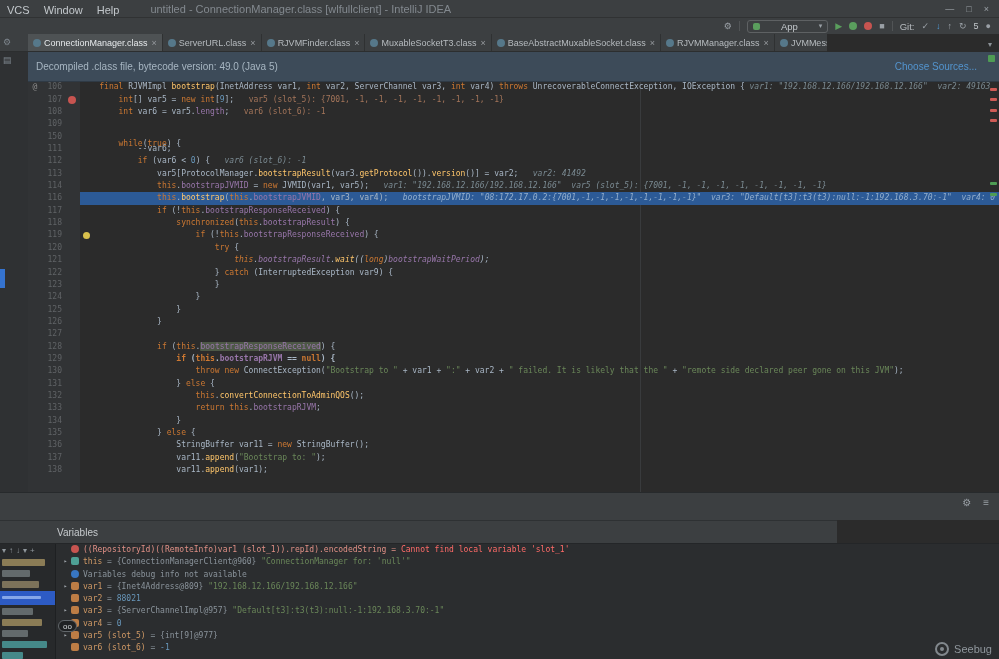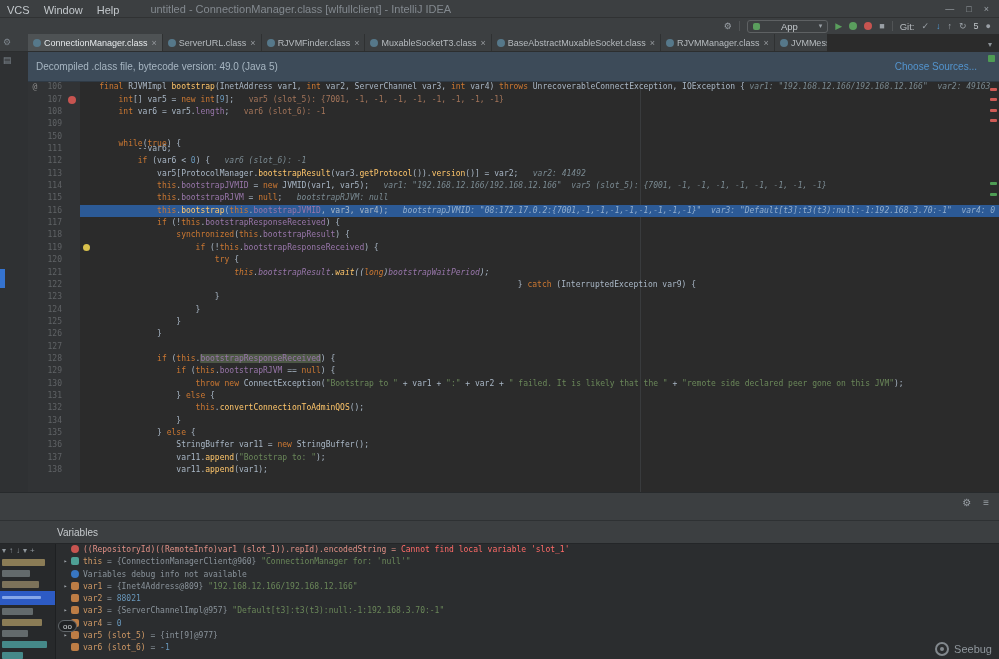--- a/index.html
+++ b/index.html
@@ -59,21 +59,21 @@
   .h{color:#7a8a92;font-style:italic}.hc{color:#a4755a;}
   .exec .h{color:#92aecd}
   .hl{background:#4d5846;border-radius:1px}
   #marks{position:absolute;right:1px;top:0;width:10px;bottom:0}
   .mark{position:absolute;right:1px;width:7px;height:3px;border-radius:1px}
   .mark.red{background:#cf5b56}.mark.green{background:#4f9c54}
 
   
   .splitter{position:absolute;left:0;top:492px;width:999px;height:28px;background:#3c3f41;border-top:1px solid #272a2c;display:flex;justify-content:flex-end;align-items:flex-start;gap:12px;padding:4px 10px 0 0;z-index:8}
   .split-ico{font-size:10px;color:#9aa0a6}
-  .dbg-header{position:absolute;left:0;top:520px;width:999px;height:23px;background:#3c3f41;border-top:1px solid #2e3133;display:flex;align-items:center;z-index:8}
+  .dbg-header{position:absolute;left:0;top:520px;width:837px;height:23px;background:#3c3f41;border-top:1px solid #2e3133;display:flex;align-items:center;z-index:8}
   .dbg-title{margin-left:57px;font-size:10px;color:#c7cbce}
 
   
   .dbg-content{position:absolute;left:0;top:543px;width:999px;height:116px;background:#2b2d2f;border-top:1px solid #242628}
   .frames-pane{position:absolute;left:0;top:0;width:56px;height:116px;background:#27292b;border-right:1px solid #1e2022;overflow:hidden}
   #ftb{display:flex;gap:3px;padding:1px 0 0 2px;height:13px}
   .ftb-ico{font-size:8px;color:#8f969c;line-height:12px}
   .frame-row{height:11px;padding:2px 2px 0 2px}
   .frame-bar{height:7px;border-radius:1px;opacity:.85}
   .frame-sel{height:14px;margin:1px 0;background:#2d5bc4;position:relative}
@@ -248,26 +248,20 @@
         <span class="l-code" style="padding-left: 16ch;"><span class="p">var5[ProtocolManager.</span><span class="m">bootstrapResult</span><span class="p">(var3.</span><span class="m">getProtocol</span><span class="p">()).</span><span class="m">version</span><span class="p">()] = var2;   </span><span class="h">var2: 41492</span></span>
       </div>
       <div class="line">
         <span class="g-ann"></span>
         <span class="g-num">114</span>
         <span class="g-mark"></span>
         <span class="l-code" style="padding-left: 16ch;"><span class="k">this</span><span class="p">.</span><span class="f">bootstrapJVMID</span><span class="p"> = </span><span class="k">new </span><span class="p">JVMID(var1, var5);   </span><span class="h">var1: "192.168.12.166/192.168.12.166"  var5 (slot_5): {7001, -1, -1, -1, -1, -1, -1, -1, -1}</span></span>
       </div>
       <div class="line">
         <span class="g-ann"></span>
-        <span class="g-num">115</span>
-        <span class="g-mark"></span>
-        <span class="l-code" style="padding-left: 16ch;"><span class="k">this</span><span class="p">.</span><span class="f">bootstrapRJVM</span><span class="p"> = </span><span class="k">null</span><span class="p">;   </span><span class="h">bootstrapRJVM: null</span></span>
-      </div>
-      <div class="line">
-        <span class="g-ann"></span>
         <span class="g-num">116</span>
         <span class="g-mark"></span>
         <span class="l-code exec" style="padding-left: 16ch;"><span class="k">this</span><span class="p">.</span><span class="m">bootstrap</span><span class="p">(</span><span class="k">this</span><span class="p">.</span><span class="f">bootstrapJVMID</span><span class="p">, var3, var4);   </span><span class="h">bootstrapJVMID: "08:172.17.0.2:{7001,-1,-1,-1,-1,-1,-1,-1,-1}"  var3: "Default[t3]:t3(t3):null:-1:192.168.3.70:-1"  var4: 0</span></span>
       </div>
       <div class="line">
         <span class="g-ann"></span>
         <span class="g-num">117</span>
         <span class="g-mark"></span>
         <span class="l-code" style="padding-left: 16ch;"><span class="k">if</span><span class="p"> (!</span><span class="k">this</span><span class="p">.</span><span class="f">bootstrapResponseReceived</span><span class="p">) {</span></span>
       </div>
@@ -292,21 +286,21 @@
       <div class="line">
         <span class="g-ann"></span>
         <span class="g-num">121</span>
         <span class="g-mark"></span>
         <span class="l-code" style="padding-left: 32ch; font-style: italic;"><span class="k">this</span><span class="p">.</span><span class="f">bootstrapResult</span><span class="p">.</span><span class="m">wait</span><span class="p">((</span><span class="k">long</span><span class="p">)</span><span class="f">bootstrapWaitPeriod</span><span class="p">);</span></span>
       </div>
       <div class="line">
         <span class="g-ann"></span>
         <span class="g-num">122</span>
         <span class="g-mark"></span>
-        <span class="l-code" style="padding-left: 28ch; text-align: center;"><span class="p">} </span><span class="k">catch</span><span class="p"> (InterruptedException var9) {</span></span>
+        <span class="l-code" style="padding-left: 28ch;"><span class="p">} </span><span class="k">catch</span><span class="p"> (InterruptedException var9) {</span></span>
       </div>
       <div class="line">
         <span class="g-ann"></span>
         <span class="g-num">123</span>
         <span class="g-mark"></span>
         <span class="l-code" style="padding-left: 28ch;"><span class="p">}</span></span>
       </div>
       <div class="line">
         <span class="g-ann"></span>
         <span class="g-num">124</span>
@@ -334,39 +328,45 @@
       <div class="line">
         <span class="g-ann"></span>
         <span class="g-num">128</span>
         <span class="g-mark"></span>
         <span class="l-code" style="padding-left: 16ch;"><span class="k">if</span><span class="p"> (</span><span class="k">this</span><span class="p">.</span><span class="f hl">bootstrapResponseReceived</span><span class="p">) {</span></span>
       </div>
       <div class="line">
         <span class="g-ann"></span>
         <span class="g-num">129</span>
         <span class="g-mark"></span>
-        <span class="l-code" style="padding-left: 20ch;"><span class="k">if</span><span class="p"> (</span><span class="k">this</span><span class="p">.</span><span class="f">bootstrapRJVM</span><span class="p"> == </span><span class="k">null</span><span class="p">) {</span></span>
+        <span class="l-code" style="padding-left: 20ch; font-weight: bold;"><span class="k">if</span><span class="p"> (</span><span class="k">this</span><span class="p">.</span><span class="f">bootstrapRJVM</span><span class="p"> == </span><span class="k">null</span><span class="p">) {</span></span>
       </div>
       <div class="line">
         <span class="g-ann"></span>
         <span class="g-num">130</span>
         <span class="g-mark"></span>
         <span class="l-code" style="padding-left: 24ch;"><span class="k">throw new </span><span class="p">ConnectException(</span><span class="s">"Bootstrap to "</span><span class="p"> + var1 + </span><span class="s">":"</span><span class="p"> + var2 + </span><span class="s">" failed. It is likely that the "</span><span class="p"> + </span><span class="s">"remote side declared peer gone on this JVM"</span><span class="p">);</span></span>
       </div>
       <div class="line">
         <span class="g-ann"></span>
         <span class="g-num">131</span>
         <span class="g-mark"></span>
         <span class="l-code" style="padding-left: 20ch;"><span class="p">} </span><span class="k">else</span><span class="p"> {</span></span>
       </div>
       <div class="line">
         <span class="g-ann"></span>
         <span class="g-num">132</span>
         <span class="g-mark"></span>
         <span class="l-code" style="padding-left: 24ch;"><span class="k">this</span><span class="p">.</span><span class="m">convertConnectionToAdminQOS</span><span class="p">();</span></span>
+      </div>
+      <div class="line">
+        <span class="g-ann"></span>
+        <span class="g-num">133</span>
+        <span class="g-mark"></span>
+        <span class="l-code" style="padding-left: 24ch;"><span class="k">return this</span><span class="p">.</span><span class="f">bootstrapRJVM</span><span class="p">;</span></span>
       </div>
       <div class="line">
         <span class="g-ann"></span>
         <span class="g-num">134</span>
         <span class="g-mark"></span>
         <span class="l-code" style="padding-left: 20ch;"><span class="p">}</span></span>
       </div>
       <div class="line">
         <span class="g-ann"></span>
         <span class="g-num">135</span>

